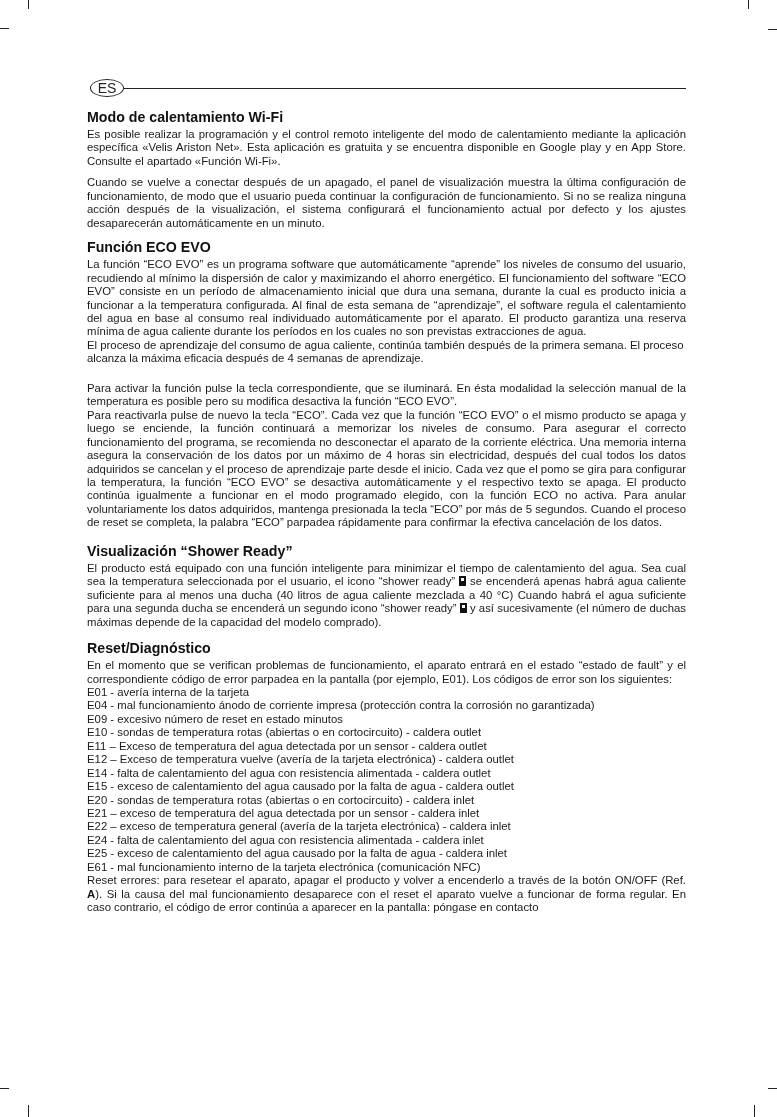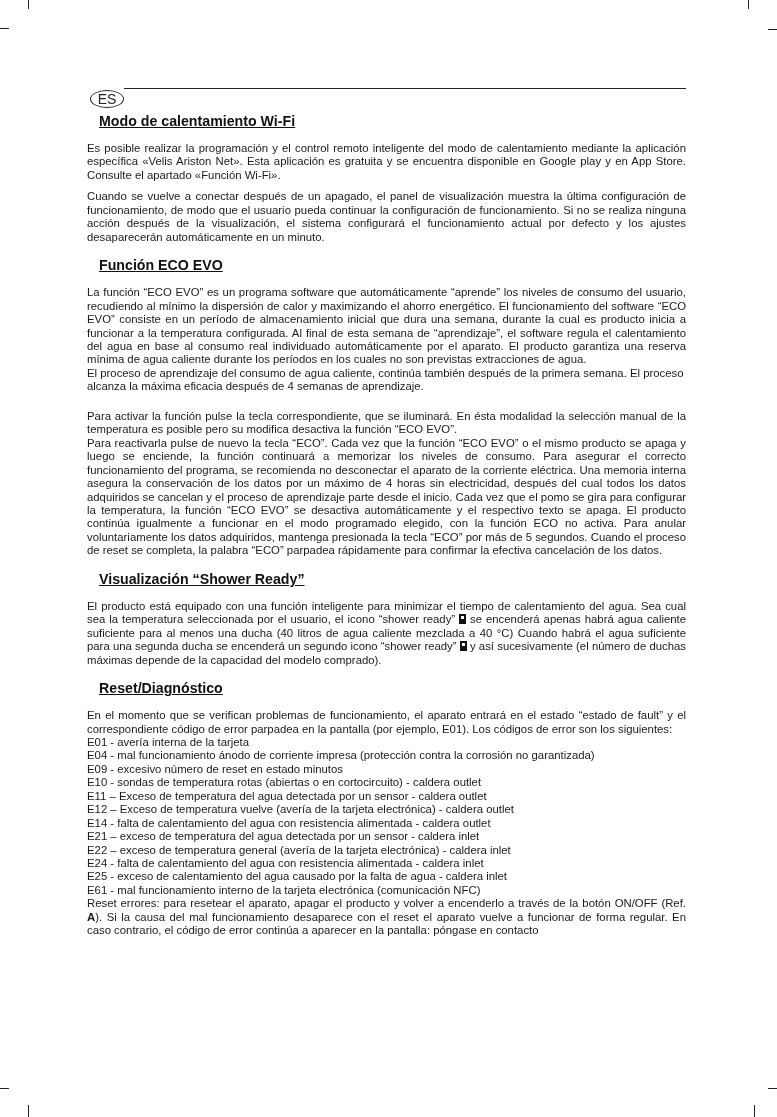--- a/index.html
+++ b/index.html
@@ -1,25 +1,25 @@
 <!DOCTYPE html>
 <html><head>
 <meta charset="utf-8">
 <style>
   html, body { margin: 0; padding: 0; background: #ffffff; }
   body { width: 777px; height: 1117px; position: relative; overflow: hidden;
          font-family: "Liberation Sans", sans-serif; color: #1a1a1a; }
   .crop { position: absolute; background: #222; }
   .page { position: absolute; left: 87px; top: 78px; width: 599px; }
   .lang-row { position: relative; height: 22px; }
-  .lang-badge { position: absolute; left: 3px; top: 12px; width: 34px; height: 18px;
+  .lang-badge { position: absolute; left: 3px; top: 1px; width: 34px; height: 18px;
                 border: 1px solid #222; border-radius: 50%; box-sizing: border-box;
                 font-size: 14px; line-height: 16px; text-align: center; color: #222; }
   .lang-rule { position: absolute; left: 37px; right: 0; top: 10px; height: 1px; background: #222; }
-  h2 { font-size: 14.2px; font-weight: bold; margin: 12px; line-height: 18px; color: #111; text-decoration: underline; }
+  h2 { font-size: 14.2px; font-weight: bold; margin: 0; line-height: 18px; color: #111; }
   .sec { margin-top: 8px; }
   .sec:first-of-type { margin-top: 10px; }
   p { margin: 2px 0 0 0; font-size: 11.35px; line-height: 13.45px; text-align: justify; }
   p.l { text-align: left; }
   .list { margin: 0; padding: 0; list-style: none; font-size: 11.35px; line-height: 13.45px; }
   .sicon { display: inline-block; width: 7px; height: 10px; background: #111; vertical-align: -1px;
            position: relative; }
   .sicon::after { content: ""; position: absolute; left: 2px; top: 2px; width: 3px; height: 3px; background: #fff; }
   b.ref { font-weight: bold; }
 </style>
@@ -73,20 +73,22 @@
     <h2>Reset/Diagnóstico</h2>
     <p>En el momento que se verifican problemas de funcionamiento, el aparato entrará en el estado “estado de fault” y el correspondiente código de error parpadea en la pantalla (por ejemplo, E01). Los códigos de error son los siguientes:</p>
     <ul class="list">
       <li>E01 - avería interna de la tarjeta</li>
       <li>E04 - mal funcionamiento ánodo de corriente impresa (protección contra la corrosión no garantizada)</li>
       <li>E09 - excesivo número de reset en estado minutos</li>
       <li>E10 - sondas de temperatura rotas (abiertas o en cortocircuito) - caldera outlet</li>
       <li>E11 – Exceso de temperatura del agua detectada por un sensor - caldera outlet</li>
       <li>E12 – Exceso de temperatura vuelve (avería de la tarjeta electrónica) - caldera outlet</li>
       <li>E14 - falta de calentamiento del agua con resistencia alimentada - caldera outlet</li>
+      <li>E15 - exceso de calentamiento del agua causado por la falta de agua - caldera outlet</li>
+      <li>E20 - sondas de temperatura rotas (abiertas o en cortocircuito) - caldera inlet</li>
       <li>E21 – exceso de temperatura del agua detectada por un sensor - caldera inlet</li>
       <li>E22 – exceso de temperatura general (avería de la tarjeta electrónica) - caldera inlet</li>
       <li>E24 - falta de calentamiento del agua con resistencia alimentada - caldera inlet</li>
       <li>E25 - exceso de calentamiento del agua causado por la falta de agua - caldera inlet</li>
       <li>E61 - mal funcionamiento interno de la tarjeta electrónica (comunicación NFC)</li>
     </ul>
     <p style="margin-top:0"><span>Reset errores: para resetear el aparato, apagar el producto y volver a encenderlo a través de la botón ON/OFF (Ref. </span><b class="ref">A</b><span>). Si la causa del mal funcionamiento desaparece con el reset el aparato vuelve a funcionar de forma regular. En caso contrario, el código de error continúa a aparecer en la pantalla: póngase en contacto</span></p>
   </div>
 </div>
 

